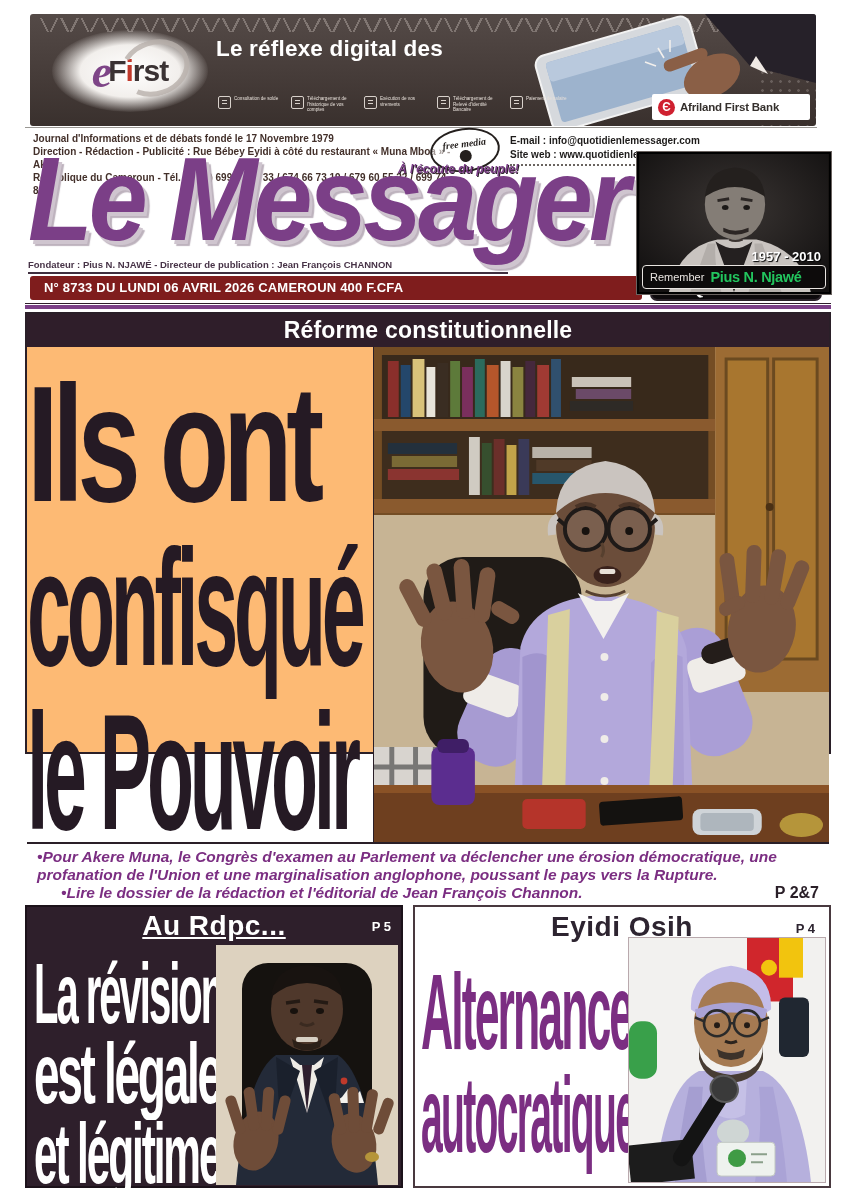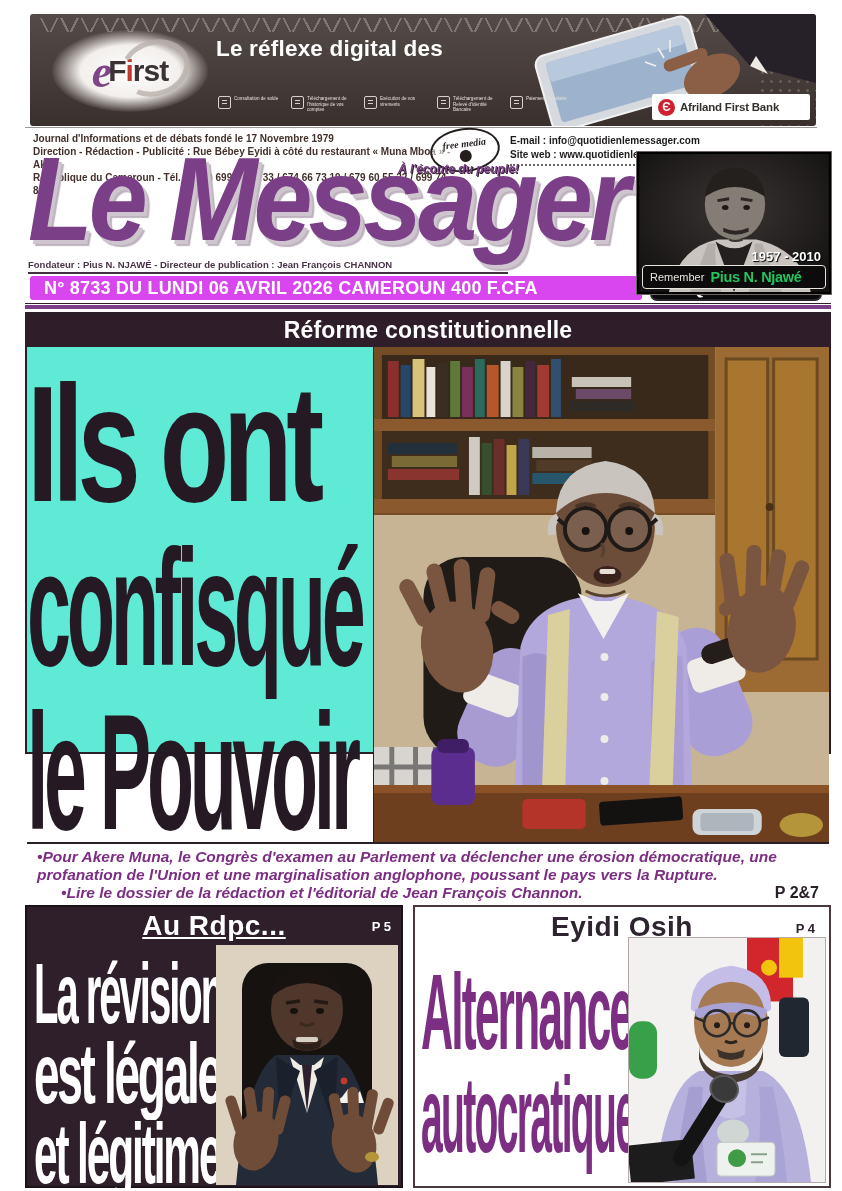--- a/index.html
+++ b/index.html
@@ -38,35 +38,35 @@
   .stamp { position:absolute; left:405px; top:0px; width:70px; height:44px; transform:rotate(-7deg); border:2px solid #241f1d; border-radius:50%; display:flex; flex-direction:column; align-items:center; justify-content:center; color:#241f1d; background:rgba(255,255,255,.5); }
   .stamp em { font-family:"Liberation Serif", serif; font-weight:bold; font-size:10px; }
   .stamp i.globe { width:12px; height:12px; border-radius:50%; background:#241f1d; margin-top:1px; }
   .hdr-right { position:absolute; left:485px; top:6px; font-size:10px; font-weight:bold; color:#1d1b1a; line-height:14px; }
   .hdr-right .tiny-rule { width:160px; border-top:2px dotted #6a6460; margin-top:2px; }
 
   
   .mast-title { left:28px; top:146px; width:615px; height:120px; line-height:120px; font-size:106px; font-weight:bold; font-style:italic; letter-spacing:-4px; color:#7b3f87; white-space:nowrap; transform:scaleY(1.12); transform-origin:left bottom; text-shadow:3px 3px 0 #cfc5cf, 5px 5px 1px #bdb2bd; }
   .tagline { left:398px; top:162px; font-size:12px; font-weight:bold; font-style:italic; color:#7b3f87; text-shadow:1px 1px 0 #2c1f2b; }
   .founder { left:28px; top:259px; width:480px; font-size:9.5px; font-weight:bold; color:#473347; border-bottom:2px solid #3f2f3f; padding-bottom:2px; }
-  .issuebar { left:30px; top:276px; width:612px; height:24px; background:#d946ef; border-radius:3px; color:#fff; font-weight:bold; font-size:18px; line-height:24px; padding-left:14px; letter-spacing:.2px; }
+  .issuebar { left:30px; top:276px; width:612px; height:24px; background:#7f1d1d; border-radius:3px; color:#fff; font-weight:bold; font-size:13px; line-height:24px; padding-left:14px; letter-spacing:.2px; }
   .quotidien { left:650px; top:273px; width:172px; height:28px; background:#0d0a0c; border:2px solid #2b232a; border-radius:7px; color:#fff; text-align:center; font-family:"Liberation Serif", serif; font-weight:bold; font-style:italic; font-size:20px; line-height:24px; letter-spacing:1px; text-shadow:1px 1px 0 #000, -1px -1px 0 #5a5258; }
   .rule-dark { left:25px; top:303px; width:806px; height:1px; background:#2e1f2b; }
   .rule-purple { left:25px; top:305px; width:806px; height:4px; background:#7b3f87; }
 
   
   .memorial { left:637px; top:152px; width:194px; height:142px; background:#141110; border:2px solid #000; box-shadow:0 0 0 1px #6a6360; }
   .memorial svg { display:block; width:100%; height:100%; }
   .mem-years { position:absolute; right:8px; bottom:28px; color:#fff; font-weight:bold; font-size:13px; text-shadow:1px 1px 1px #000; }
   .mem-caption { position:absolute; left:3px; right:3px; bottom:3px; height:24px; background:#0d0b0b; border:1px solid #e8e4e0; border-radius:4px; display:flex; align-items:center; gap:6px; padding:0 7px; }
   .mem-caption .pre { color:#e8e4e0; font-size:11px; }
   .mem-caption .name { color:#22c55e; font-size:14.5px; font-weight:bold; letter-spacing:-.3px; }
 
   
-  .main-box { left:25px; top:312px; width:806px; height:442px; border:2px solid #2a1f28; background:#5eead4; }
+  .main-box { left:25px; top:312px; width:806px; height:442px; border:2px solid #2a1f28; background:#fdba74; }
   .kicker { height:33px; background:#2f1e2a; color:#fff; font-weight:bold; font-size:23px; text-align:center; line-height:32px; letter-spacing:.2px; }
   .main-row { display:flex; height:495px; }
   .hl-col { width:346px; flex:none; padding-top:14px; }
   .hl-line { height:164px; display:flex; align-items:center; }
   .hl-line > span { display:inline-block; font-size:72px; font-weight:bold; letter-spacing:-4px; color:#251a24; transform-origin:left center; white-space:nowrap; }
   .hl-line:nth-child(1) > span { transform:scale(1.58,2.3); }
   .hl-line:nth-child(2) > span { transform:scale(1.10,2.3); }
   .hl-line:nth-child(3) > span { transform:scale(1.07,2.3); }
   .main-photo { flex:1; overflow:hidden; border-left:1px solid #2a1f28; }
   .main-photo svg { display:block; width:100%; height:100%; }

